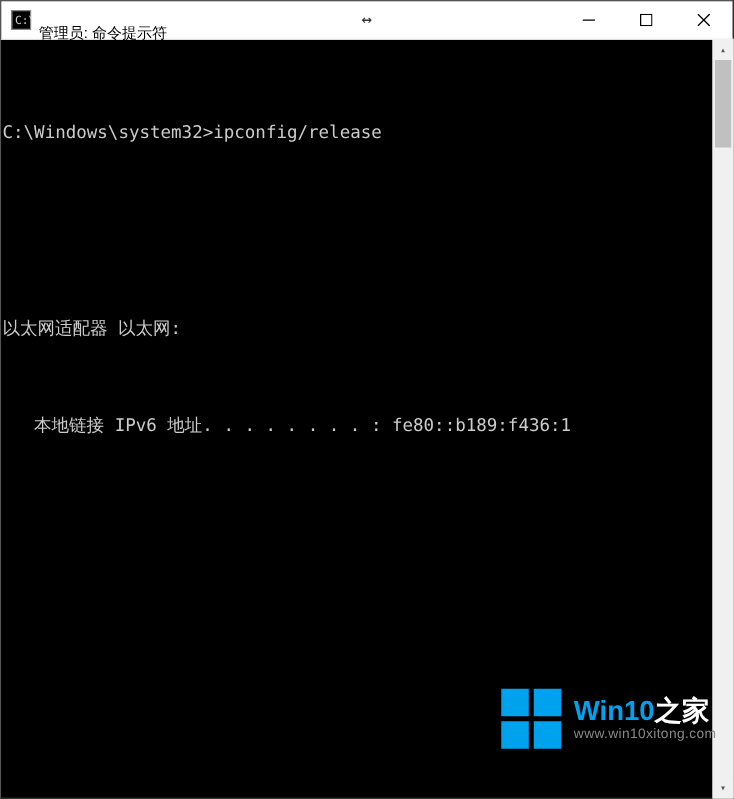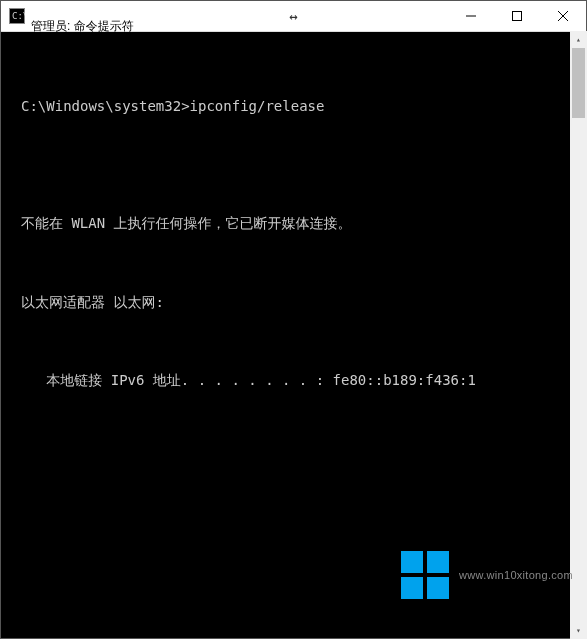--- a/index.html
+++ b/index.html
@@ -67,21 +67,21 @@
       cursor: pointer;
     }
     .ctrl-btn svg { width: 10px; height: 10px; stroke: currentColor; stroke-width: 1; fill: none; }
     .terminal {
       flex: 1;
       background: #000;
       color: #ccc;
       font-family: "NSimSun", "SimSun", "Consolas", monospace;
       font-size: 14px;
       line-height: 1.4;
-      padding: 6px 20px;
+      padding: 6px 1px;
       white-space: pre;
       overflow: hidden;
       position: relative;
     }
     .terminal .line { white-space: pre; }
     .scrollbar {
       position: absolute;
       right: 0;
       top: 31px;
       bottom: 0;
@@ -164,21 +164,20 @@
           </svg>
       </div>
     </div>
   </div>
 
   <div class="terminal">
 <div class="line"> </div>
 <div class="line"><span>C:\Windows\system32&gt;</span><span>ipconfig/release</span></div>
 <div class="line"> </div>
 <div class="line"> </div>
-<div class="line">不能在 WLAN 上执行任何操作，它已断开媒体连接。</div>
 <div class="line"> </div>
 <div class="line">以太网适配器 以太网:</div>
 <div class="line"> </div>
 <div class="line">   本地链接 IPv6 地址. . . . . . . . : fe80::b189:f436:1</div>
 <div class="line"> </div>
 
 
 
 
 
@@ -204,15 +203,16 @@
 </div>
 
 <div class="watermark">
   <div class="wm-logo">
     <div></div>
       <div></div>
       <div></div>
       <div></div>
   </div>
   <div class="wm-text">
+    <div class="wm-title"><span>Win10</span><span style="color:#fff">之家</span></div>
     <div class="wm-url">www.win10xitong.com</div>
   </div>
 </div>
 
 </body></html>

